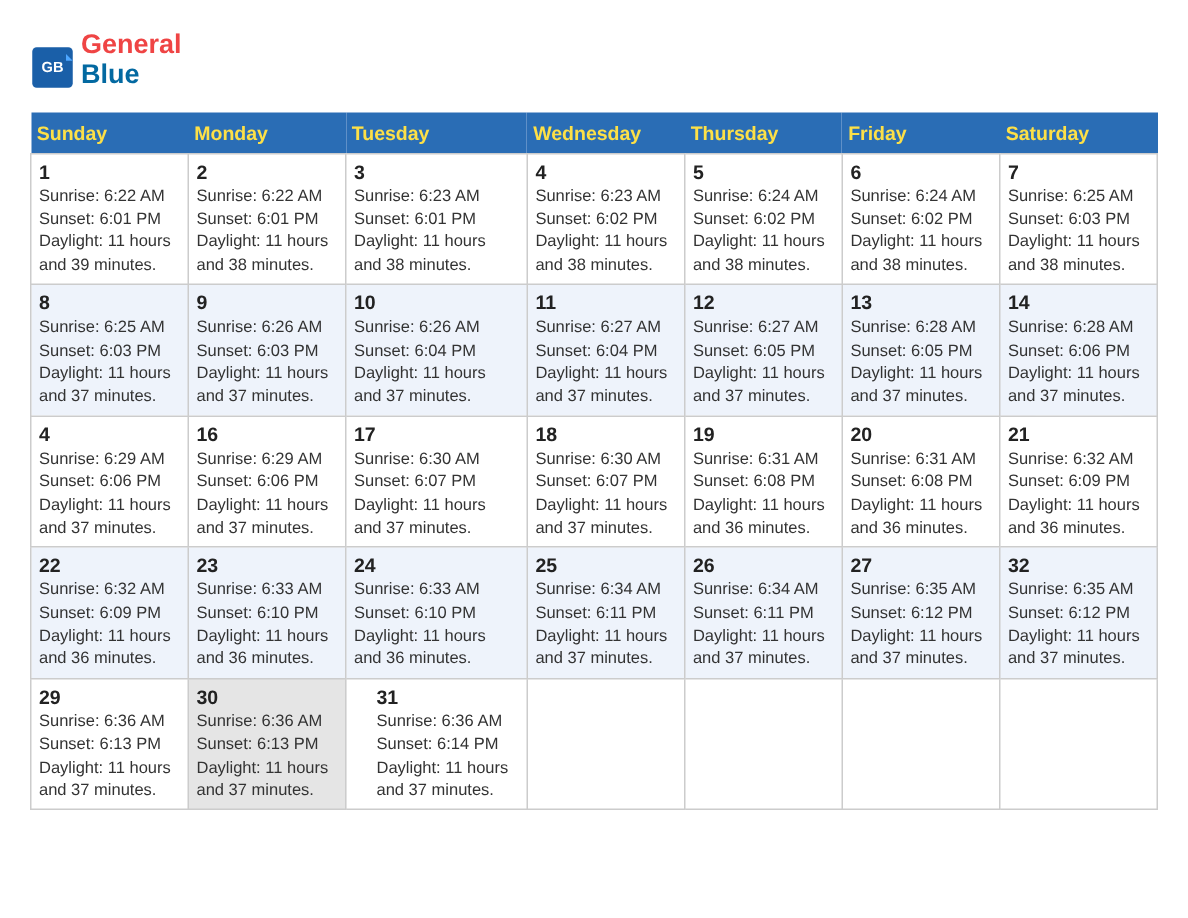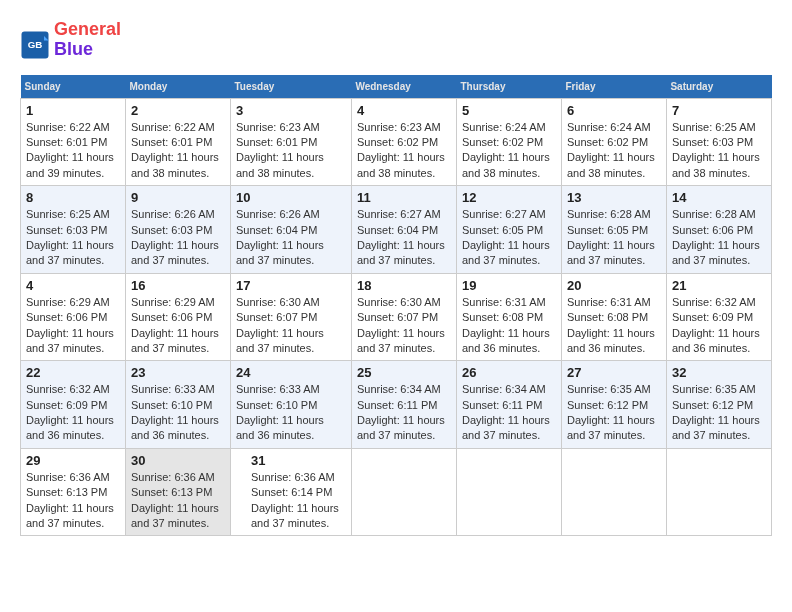--- a/index.html
+++ b/index.html
@@ -46,24 +46,24 @@
       font-size: 14px;
       color: #555;
     }
     table {
       width: 100%;
       border-collapse: collapse;
       font-size: 11px;
     }
     th {
       background-color: #2a6db5;
-      color: #e5e5e5;
+      color: #fde047;
       padding: 6px 4px;
       text-align: left;
-      font-size: 10px;
+      font-size: 13px;
       font-weight: bold;
     }
     td {
       border: 1px solid #ccc;
       padding: 4px 5px;
       vertical-align: top;
       height: 80px;
     }
     tr:nth-child(even) td {
       background-color: #f5f8fc;
@@ -92,21 +92,21 @@
 <div class="header">
   <div class="logo">
     <svg class="logo-icon" viewBox="0 0 40 40">
       <rect x="2" y="2" width="36" height="36" rx="4" fill="#1a5fa8"></rect>
       <text x="20" y="24" font-size="13" font-weight="bold" fill="white" text-anchor="middle" font-family="Arial">GB</text>
       <polygon points="32,8 38,14 32,14" fill="#4da6ff"></polygon>
     </svg>
     <div>
       <div class="logo-text">
         <span>General</span><br>
-        <span style="color:#6d28d9">Blue</span>
+        <span style="color:#0369a1">Blue</span>
       </div>
     </div>
   </div>
   <div class="title-block">
     <div class="month-title"></div>
     <div class="subtitle"></div>
   </div>
 </div>
 
 <table>

